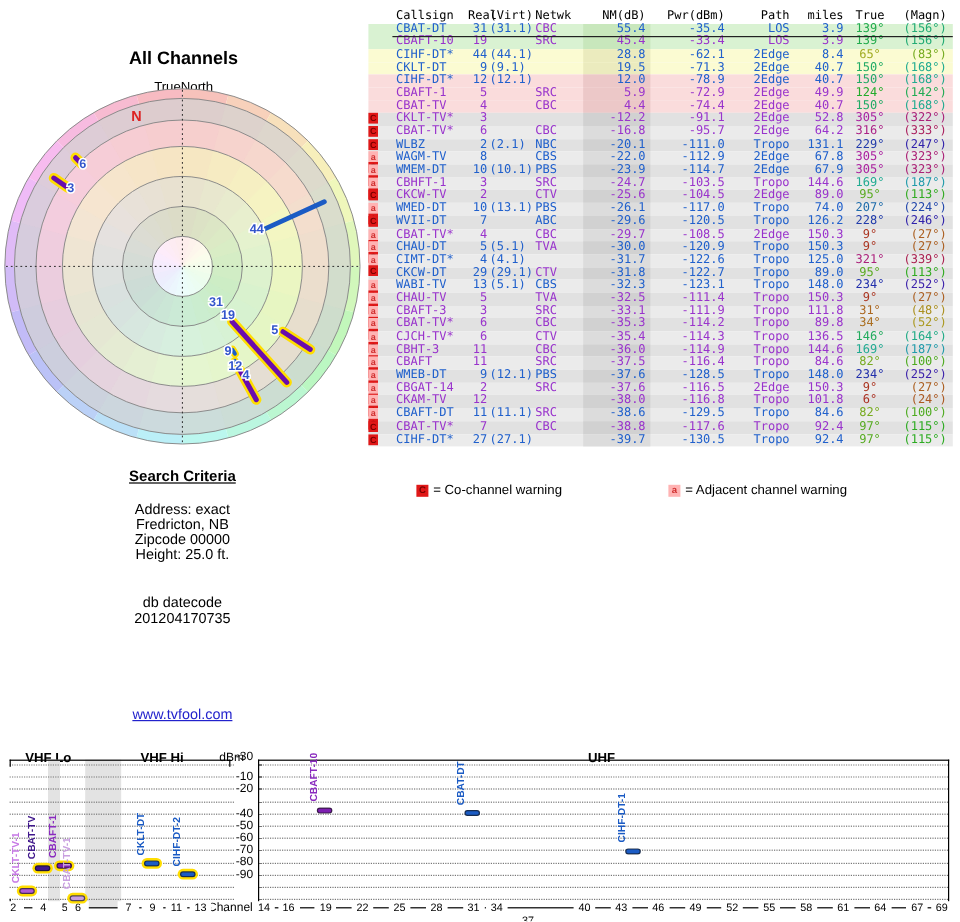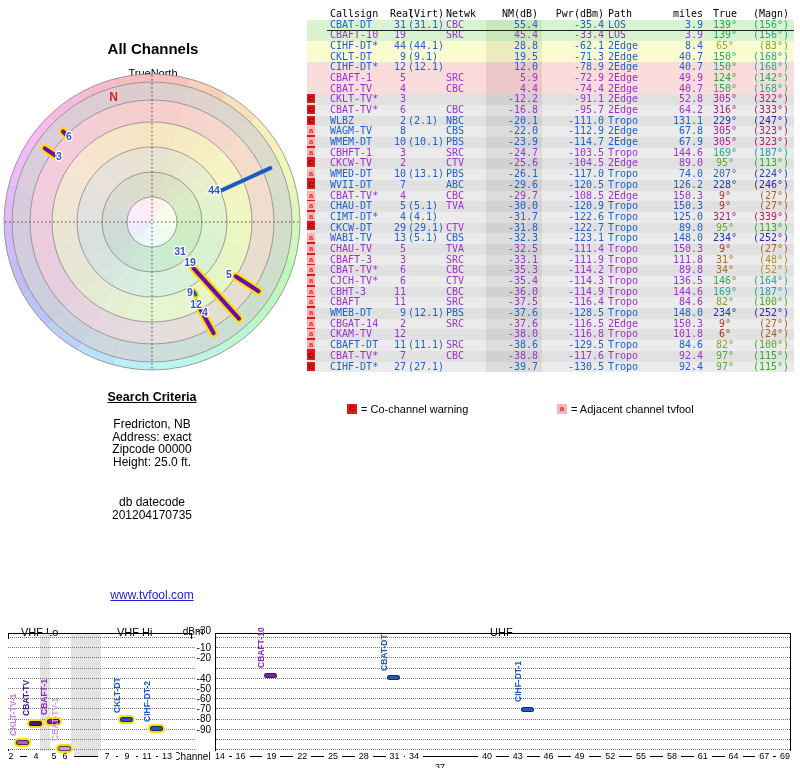--- a/index.html
+++ b/index.html
@@ -23,40 +23,40 @@
   .hrow .eq{color:#999;}
   .trow{display:flex;height:10.7px;line-height:10.7px;white-space:pre;}
   .trow span{display:block;overflow:visible;}
   .c-warn{width:20px;text-align:right;}
   .c-cs{width:63px;padding-left:3px;box-sizing:border-box;}
   .c-real{width:16px;text-align:right;}
   .c-virt{width:40px;padding-left:2px;box-sizing:border-box;}
   .c-net{width:40px;}
   .c-nm{width:56px;text-align:right;padding-right:4px;box-sizing:border-box;}
   .c-pwr{width:66px;text-align:right;padding-right:4px;box-sizing:border-box;}
-  .c-path{width:50px;text-align:left;}
+  .c-path{width:50px;text-align:right;}
   .c-miles{width:48px;text-align:right;padding-right:3px;box-sizing:border-box;}
   .c-true{width:40px;text-align:center;padding-right:2px;box-sizing:border-box;}
   .c-magn{width:48px;text-align:right;padding-right:5px;box-sizing:border-box;}
   .wbox{display:inline-block;width:8px;height:9px;font-size:7.5px;font-weight:bold;
         line-height:9px;text-align:center;vertical-align:1px;font-family:"Liberation Sans",sans-serif;}
   .wC{background:#e01818;color:#7a0000;}
   .wa{background:#ffb3b3;color:#d03030;}
   #hl{left:327px;top:30px;width:467px;height:0;border-top:1px solid #222;}
   
   .lg{top:403px;font-size:11px;color:#000;display:flex;align-items:center;}
   .lg .bx{width:10px;height:10px;display:inline-block;margin-right:4px;font-size:8px;font-weight:bold;
           text-align:center;line-height:10px;}
   
   .band{background:#e3e3e3;}
   .grid{height:0;border-top:1px dotted #777;}
   .axline{background:#000;}
   .ytick{width:31px;text-align:right;font-size:10px;color:#000;}
   .xtick{font-size:9px;color:#000;text-align:center;background:#fff;padding:0 1px;}
-  .ptitle{font-size:11px;font-weight:normal;background:#fff;padding:0 4px;color:#000;}
+  .ptitle{font-size:11px;font-weight:bold;background:#fff;padding:0 4px;color:#000;}
   .mark{width:13px;height:5px;border:1px solid rgba(20,20,20,.65);border-radius:2.5px;box-sizing:border-box;}
   .mhalo{box-shadow:0 0 0 2px #ffdd00;}
   .vlab{font-size:8.5px;font-weight:bold;white-space:nowrap;transform:rotate(-90deg);
         transform-origin:0 100%;font-family:"Liberation Sans",sans-serif;}
 </style>
 </head>
 <body>
 
 <div id="app">
 
@@ -148,22 +148,22 @@
       <text x="188" y="224" fill="#3355cc" font-size="10.5" font-weight="bold" text-anchor="middle" font-family="Liberation Sans, sans-serif" stroke="#fff" stroke-width="2.5" paint-order="stroke">9</text>
       <text x="194" y="236" fill="#3355cc" font-size="10.5" font-weight="bold" text-anchor="middle" font-family="Liberation Sans, sans-serif" stroke="#fff" stroke-width="2.5" paint-order="stroke">12</text>
       <text x="203" y="244" fill="#3355cc" font-size="10.5" font-weight="bold" text-anchor="middle" font-family="Liberation Sans, sans-serif" stroke="#fff" stroke-width="2.5" paint-order="stroke">4</text>
       <text x="67" y="68" fill="#3355cc" font-size="10.5" font-weight="bold" text-anchor="middle" font-family="Liberation Sans, sans-serif" stroke="#fff" stroke-width="2.5" paint-order="stroke">6</text>
       <text x="57" y="88" fill="#3355cc" font-size="10.5" font-weight="bold" text-anchor="middle" font-family="Liberation Sans, sans-serif" stroke="#fff" stroke-width="2.5" paint-order="stroke">3</text>
       <text x="111.69930668132156" y="28.724076968842326" fill="#dd2222" font-size="12" font-weight="bold" text-anchor="middle" font-family="Liberation Sans, sans-serif">N</text>
     </svg>
 
   <div class="abs" id="criteria">
     <div class="hd">Search Criteria</div>
+    <div class="ln">Address: exact</div>
     <div class="ln">Fredricton, NB</div>
-    <div class="ln">Address: exact</div>
     <div class="ln">Zipcode 00000</div>
     <div class="ln">Height: 25.0 ft.</div>
     <div class="gap"></div>
     <div class="ft">db datecode</div>
     <div class="ft">201204170735</div>
   </div>
   <a class="abs" id="site-link">www.tvfool.com</a>
 
   <div class="abs" id="tbl">
     <div class="hrow" style="height:11.5px">
@@ -216,21 +216,21 @@
       </div>
   </div>
   <div class="abs" id="hl"></div>
 
   <div class="abs lg" style="left:347px">
     <span class="bx wC">C</span>
     <span>= Co-channel warning</span>
   </div>
   <div class="abs lg" style="left:557px">
     <span class="bx wa">a</span>
-    <span>= Adjacent channel tvfool</span>
+    <span>= Adjacent channel warning</span>
   </div>
 
   <div class="abs ptitle" style="left:17px;top:626px">VHF Lo</div>
   <div class="abs ptitle" style="left:113px;top:626px">VHF Hi</div>
   <div class="abs ptitle" style="left:486px;top:626px">UHF</div>
   <div class="abs" style="left:178px;top:626px;width:30px;text-align:center;font-size:10px">dBm</div>
   <div class="abs xtick" style="left:170px;top:751px;width:42px;font-size:10px">Channel</div>
   <div id="spec">
       <div class="abs band" style="left: 40px; top: 633px; width: 10px; height: 124px;"></div>
       <div class="abs band" style="left: 71px; top: 633px; width: 30px; height: 124px;"></div>

